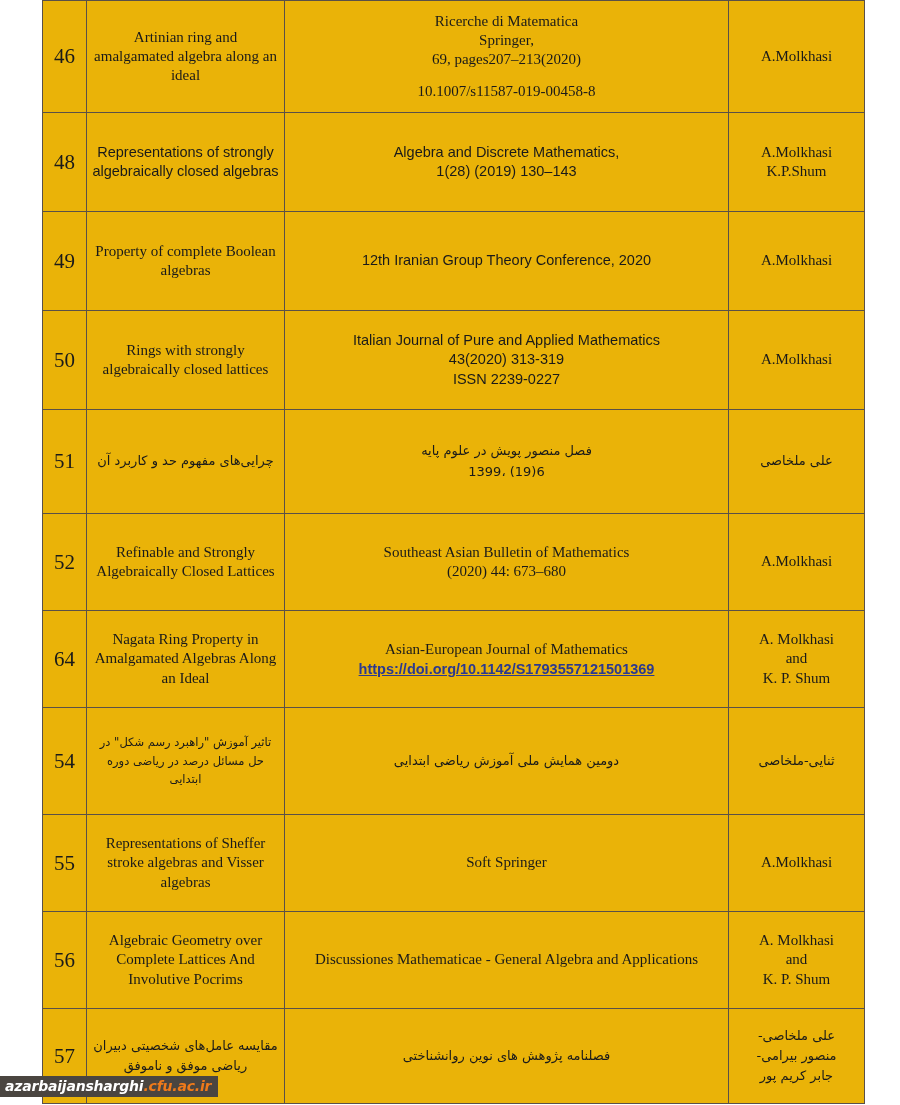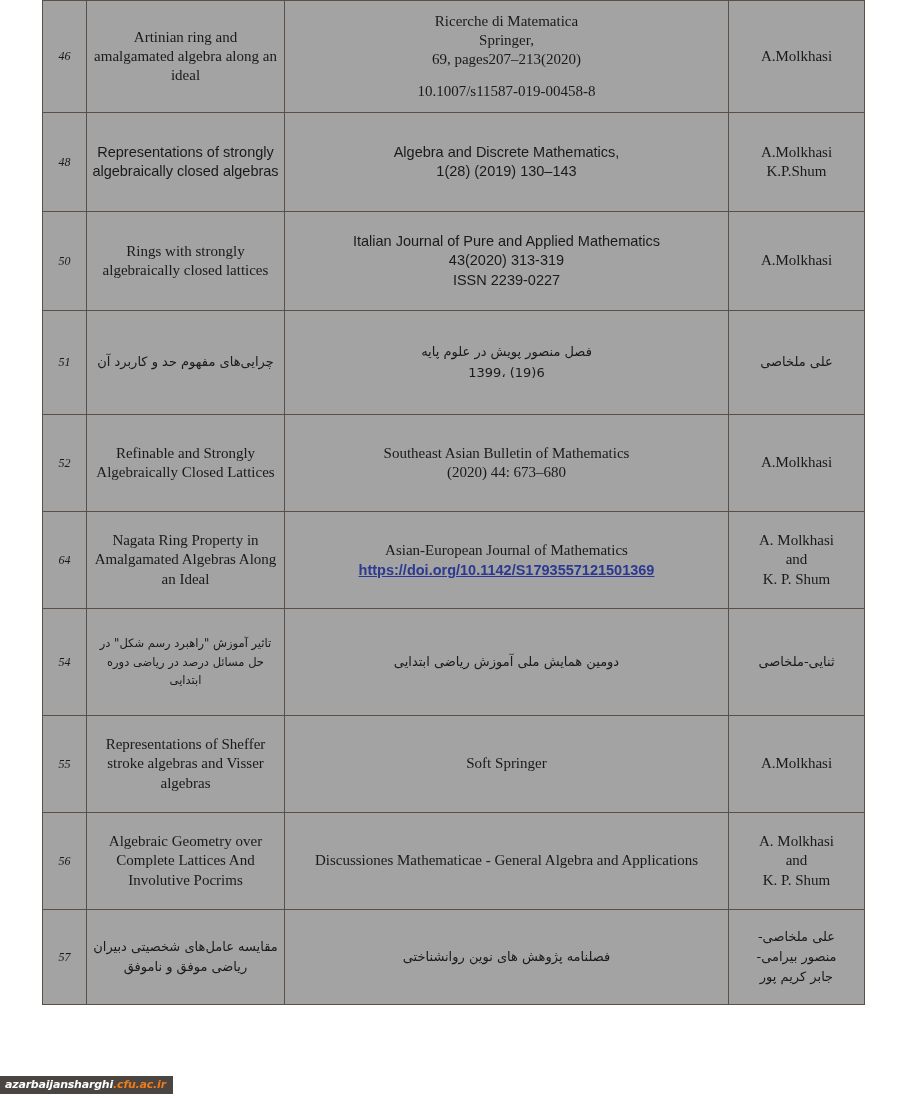--- a/index.html
+++ b/index.html
@@ -19,36 +19,35 @@
     position: absolute;
     left: 42px;
     top: 0px;
     width: 822px;
     border-collapse: collapse;
     table-layout: fixed;
   }
 
   #pub-table td {
     border: 1px solid #5a5048;
-    background: #a3a3a3;
+    background: #eab308;
     padding: 8px 5px;
     vertical-align: middle;
     text-align: center;
     color: #1a1a1a;
   }
 
   col.c-num    { width: 44px;  }
   col.c-title  { width: 198px; }
   col.c-venue  { width: 444px; }
   col.c-author { width: 136px; }
 
   .num {
-    font-size: 12px;
+    font-size: 21px;
     font-family: "Liberation Serif", serif;
-    font-style: italic;
   }
 
   
   .serif {
     font-family: "Liberation Serif", "DejaVu Serif", serif;
     font-size: 15px;
     line-height: 1.28;
   }
   
   .sans {
@@ -89,21 +88,21 @@
   
   #watermark {
     position: absolute;
     left: 0px;
     top: 1076px;
     background: #4a4540;
     padding: 2px 7px 3px 5px;
     font-family: "DejaVu Sans", "Liberation Sans", sans-serif;
     font-style: italic;
     font-weight: bold;
-    font-size: 11px;
+    font-size: 14px;
     letter-spacing: -0.2px;
     white-space: nowrap;
     z-index: 5;
   }
   #watermark .wm-a { color: #ffffff; }
   #watermark .wm-b { color: #ef7a1a; }
 </style>
 </head>
 <body>
 
@@ -135,20 +134,30 @@
         <td class="sans">
           <span class="venue-line">Algebra and Discrete Mathematics,</span>
           <span class="venue-line">1(28) (2019)  130–143</span>
         </td>
         <td class="serif">
           <span class="venue-line">A.Molkhasi</span>
           <span class="venue-line">K.P.Shum</span>
         </td>
       </tr>
       <tr style="height: 99px;">
+        <td class="num">49</td>
+        <td class="serif">Property of complete Boolean algebras</td>
+        <td class="sans">
+          <span class="venue-line">12th Iranian Group Theory Conference, 2020</span>
+        </td>
+        <td class="serif">
+          <span class="venue-line">A.Molkhasi</span>
+        </td>
+      </tr>
+      <tr style="height: 99px;">
         <td class="num">50</td>
         <td class="serif">Rings with strongly algebraically closed lattices</td>
         <td class="sans">
           <span class="venue-line">Italian Journal of Pure and Applied Mathematics</span>
           <span class="venue-line">43(2020) 313-319</span>
           <span class="venue-line">ISSN 2239-0227</span>
         </td>
         <td class="serif">
           <span class="venue-line">A.Molkhasi</span>
         </td>

